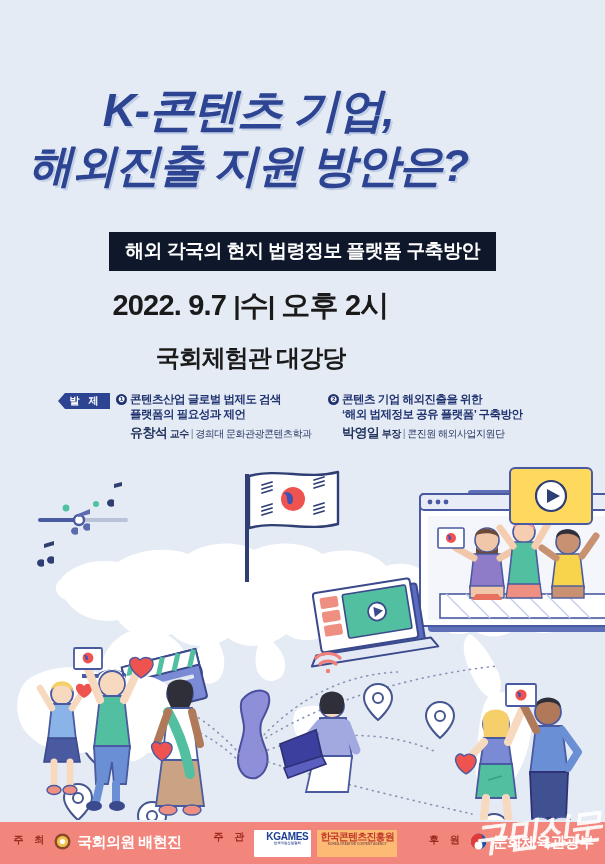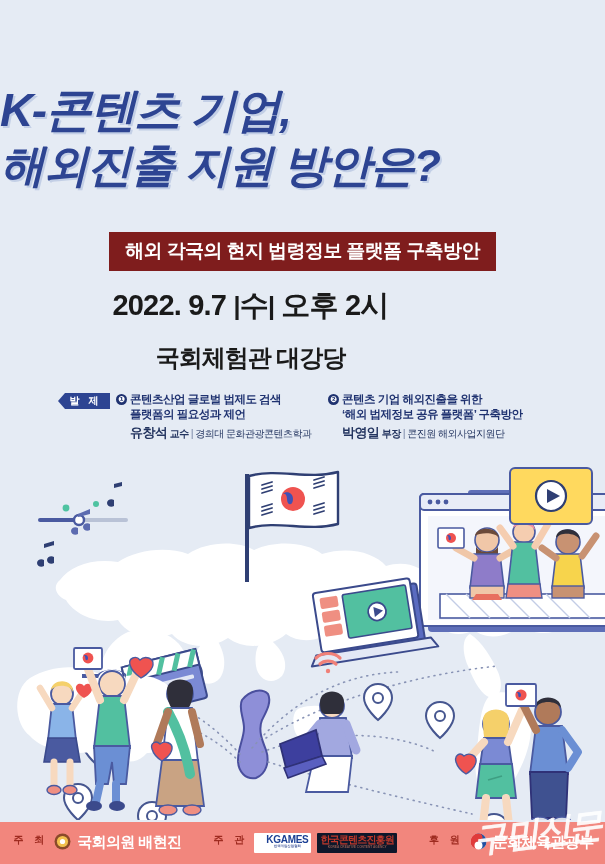--- a/index.html
+++ b/index.html
@@ -17,20 +17,21 @@
     font-family: "Liberation Sans", "DejaVu Sans", sans-serif;
     -webkit-font-smoothing: antialiased;
   }
 
   
   .title-block {
     position: absolute;
     top: 82px;
     left: 0;
     width: 496px;
+    text-align: center;
   }
   .title-line {
     font-size: 46px;
     line-height: 56px;
     font-weight: 900;
     font-style: italic;
     letter-spacing: -1.5px;
     color: #2d4492;
     text-shadow: 2px 2px 0 #c3cfe6;
     white-space: nowrap;
@@ -40,21 +41,21 @@
   
   .banner-wrap {
     position: absolute;
     top: 232px;
     left: 0;
     width: 605px;
     text-align: center;
   }
   .banner {
     display: inline-block;
-    background: #7f1d1d;
+    background: #0f172a;
     color: #ffffff;
     font-size: 19px;
     font-weight: 800;
     letter-spacing: -0.6px;
     padding: 6px 16px 7px 16px;
     white-space: nowrap;
   }
 
   
   .datetime-wrap {
@@ -217,26 +218,26 @@
   }
   .logo-kgames .sub {
     display: block;
     font-size: 3.4px;
     letter-spacing: 0;
     color: #4e62a0;
     font-weight: 700;
     line-height: 5px;
   }
   .logo-kocca {
-    background: #0f172a;
+    background: #fdba74;
     color: #c0392b;
     font-size: 10px;
     font-weight: 900;
     letter-spacing: -0.8px;
-    padding: 2px 3px 3px 3px;
+    padding: 2px 3px 10px 3px;
     line-height: 10px;
     text-align: center;
     border-radius: 1px;
   }
   .logo-kocca .sub {
     display: block;
     font-size: 3.2px;
     letter-spacing: 0;
     color: #8d5a52;
     font-weight: 700;

